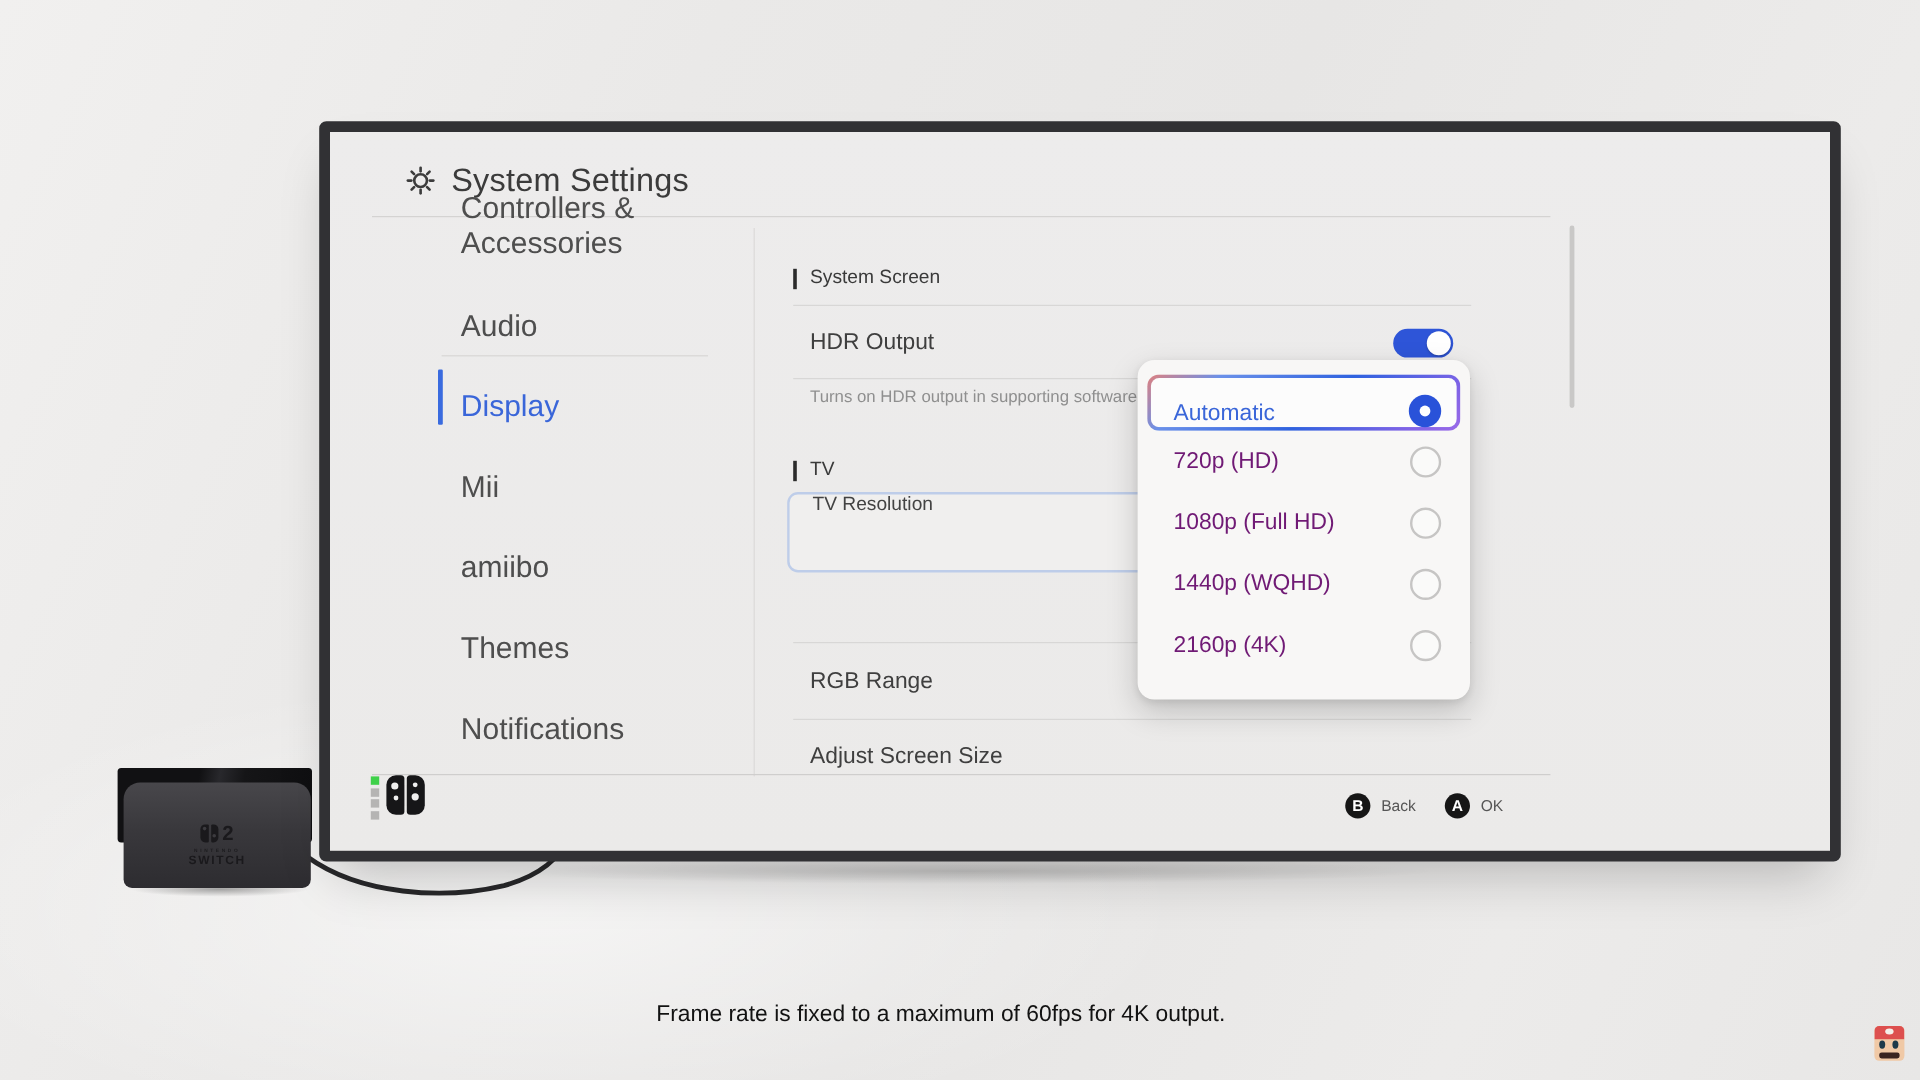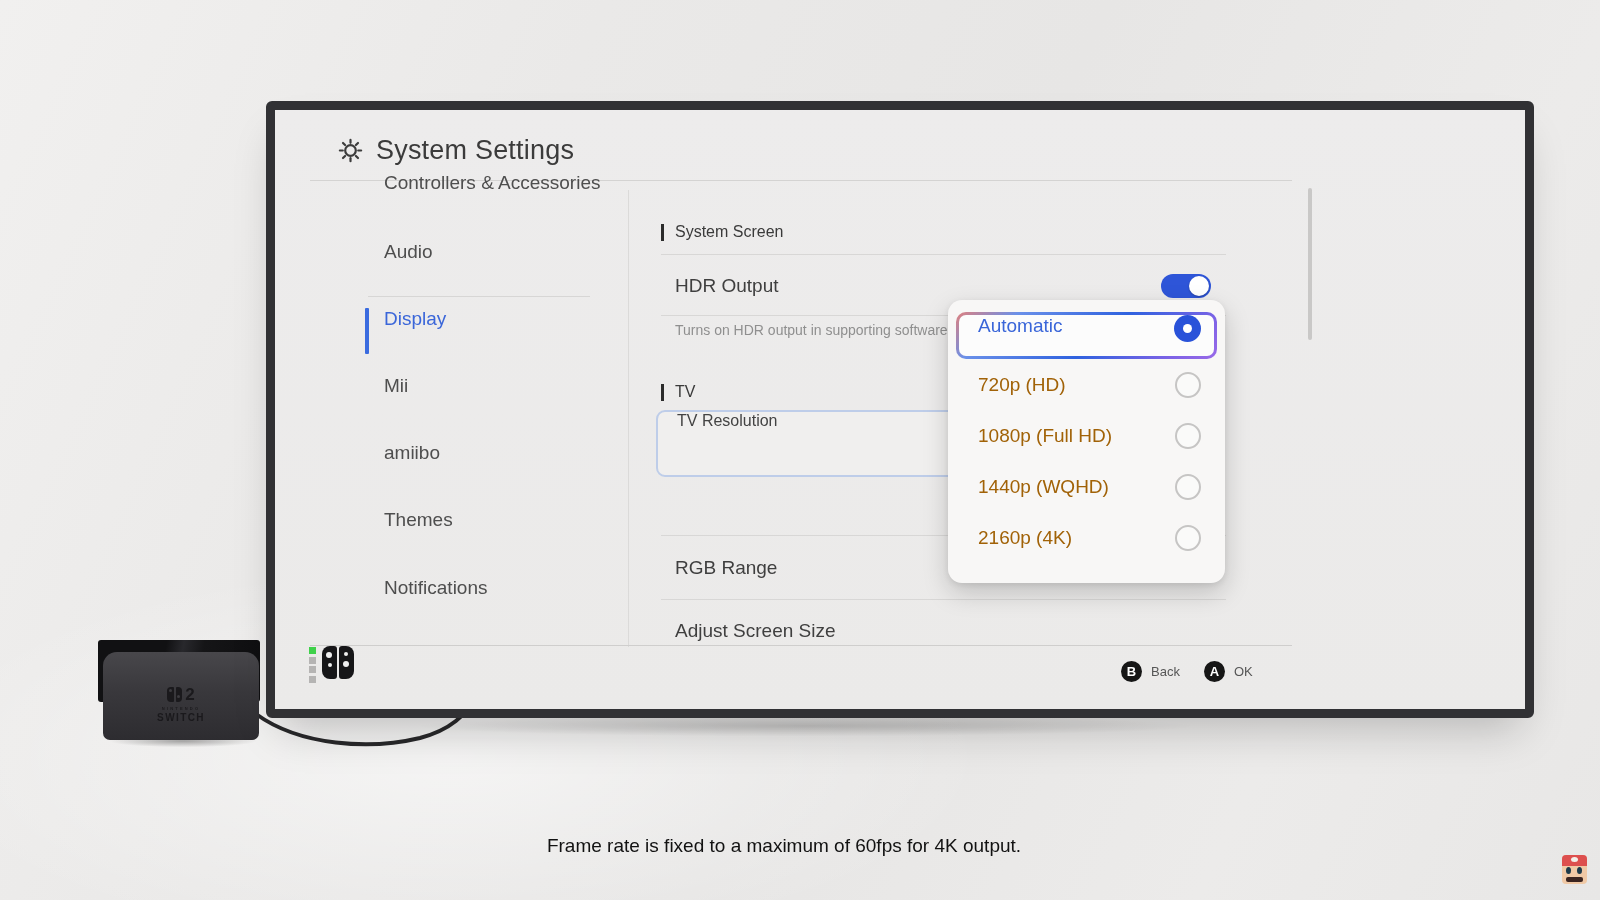--- a/index.html
+++ b/index.html
@@ -44,22 +44,22 @@
   .screen{position:absolute;inset:0;background:linear-gradient(180deg,#edecec 0%,#eBEAe9 100%);
     overflow:hidden;color:#434343;}
 
   
   .ss-header{position:absolute;left:63px;top:22px;height:36px;display:flex;align-items:center;gap:13px;}
   .gear-svg{width:25px;height:25px;}
   .ss-title{font-size:27px;color:#3b3b3b;letter-spacing:0.2px;}
   .header-line{position:absolute;left:35px;top:70px;width:982px;height:1px;background:#d4d3d2;}
 
   
-  .side-item{position:absolute;left:0;width:353px;height:46px;display:flex;align-items:flex-start;
-    padding-left:109px;font-size:19px;color:#4e4e4e;cursor:pointer;}
+  .side-item{position:absolute;left:0;width:353px;height:46px;display:flex;align-items:flex-end;
+    padding-left:109px;font-size:25px;color:#4e4e4e;cursor:pointer;}
   .side-item.selected{color:#3a66d9;}
   .side-item.selected::before{content:"";position:absolute;left:90px;top:0;width:4px;height:46px;background:#3a6bdf;border-radius:1px;}
   .side-sep{position:absolute;left:93px;top:186px;width:222px;height:1px;background:#d7d6d5;}
   .v-divider{position:absolute;left:353px;top:80px;width:1px;height:457px;background:#dbdad9;}
 
   
   .panel{position:absolute;left:386px;top:70px;width:565px;height:466px;}
   .sec-head{position:absolute;left:0;display:flex;align-items:center;height:20px;}
   .sec-bar{width:3px;height:17px;background:#2b2b2b;margin-right:11px;}
   .sec-label{font-size:16px;color:#3a3a3a;}
@@ -78,25 +78,25 @@
   
   .scrollbar{position:absolute;left:1033px;top:78px;width:4px;height:152px;background:#c9c8c7;border-radius:2px;cursor:pointer;}
 
   
   .dropdown{position:absolute;left:673px;top:190px;width:277px;height:283px;background:#f8f7f6;
     border-radius:14px;box-shadow:0 10px 26px rgba(0,0,0,0.18), 0 2px 6px rgba(0,0,0,0.08);
     padding:12px 8px 13px 8px;}
   .opt-selected{height:47px;border:3px solid transparent;border-radius:10px;
     background:linear-gradient(#fcfcfc,#fcfcfc) padding-box,
       linear-gradient(140deg,#e0807d 0%,#6a90e9 20%,#2f62df 55%,#7e63e6 85%,#9a6ae8 100%) border-box;
-    display:flex;align-items:flex-start;justify-content:space-between;padding:0 13px 0 19px;cursor:pointer;}
+    display:flex;align-items:flex-end;justify-content:space-between;padding:0 13px 0 19px;cursor:pointer;}
   .opt-selected .opt-label{color:#3a66d9;font-size:19px;}
   .opt{height:51px;display:flex;align-items:center;justify-content:space-between;padding:0 16px 0 22px;cursor:pointer;}
   .opt:first-of-type{margin-top:7px;}
-  .opt .opt-label{color:#a16207;font-size:19px;}
+  .opt .opt-label{color:#701a75;font-size:19px;}
   .radio-on{width:27px;height:27px;border-radius:50%;background:#2952d9;position:relative;}
   .radio-on::after{content:"";position:absolute;left:9px;top:9px;width:9px;height:9px;border-radius:50%;background:#fff;}
   .radio-off{width:26px;height:26px;border-radius:50%;border:2px solid #c6c5c4;background:rgba(255,255,255,0.35);}
 
   
   .bottom-line{position:absolute;left:35px;top:535px;width:982px;height:1px;background:#cfcecd;}
   .p1-col{position:absolute;left:34px;top:537px;width:7px;}
   .p1-sq{width:7px;height:7px;margin-bottom:2.5px;background:#b5b4b3;}
   .p1-sq.on{background:#3fd14a;}
   .joycon-l,.joycon-r{position:absolute;top:536px;width:15px;height:33px;background:#161618;}

